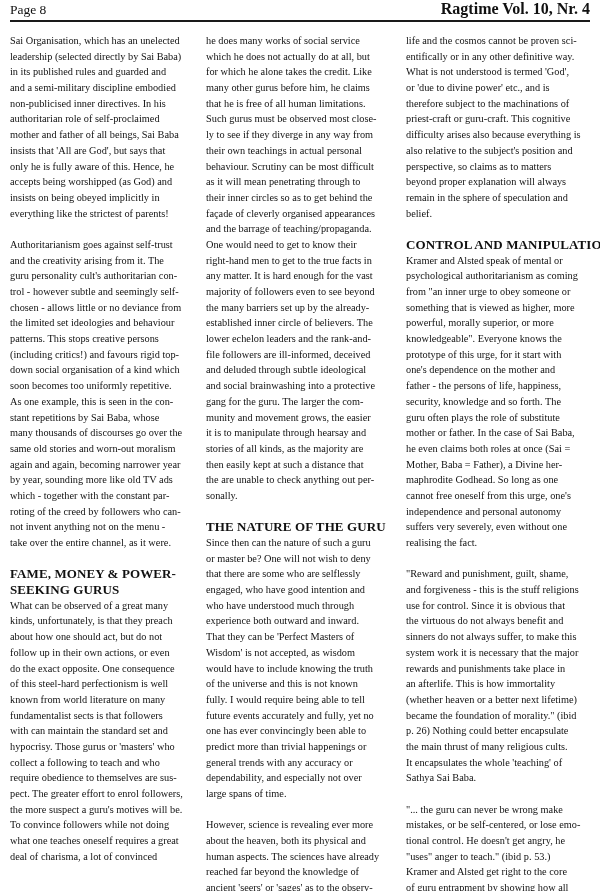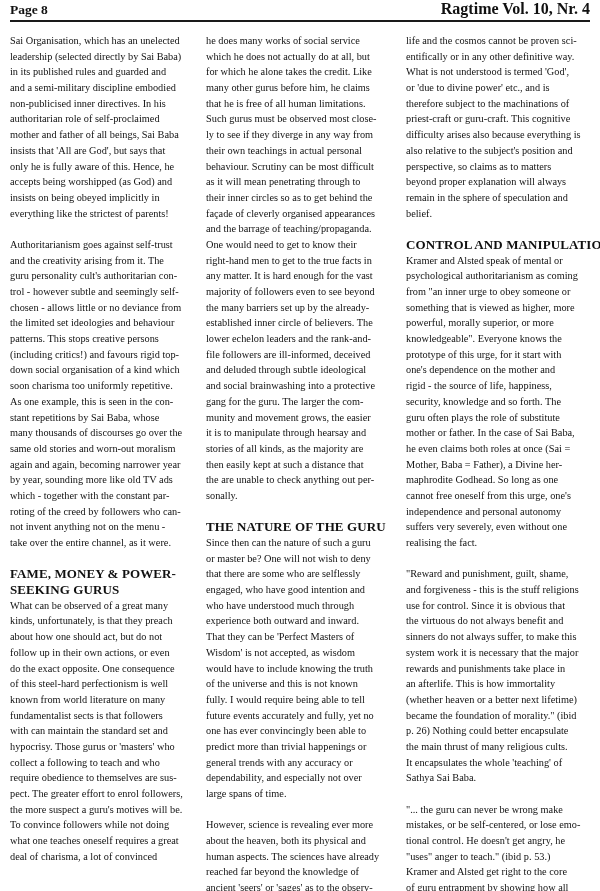--- a/index.html
+++ b/index.html
@@ -5,21 +5,21 @@
   html, body { margin: 0; padding: 0; background: #ffffff; }
   body {
     width: 600px; height: 891px; overflow: hidden; position: relative;
     font-family: "Liberation Serif", "DejaVu Serif", serif;
     color: #111111;
   }
   .header {
     position: absolute; left: 10px; right: 10px; top: 2px; height: 18px;
     border-bottom: 2px solid #1a1a1a;
   }
-  .header .left { position: absolute; left: 0; bottom: 2px; font-size: 13.5px; font-weight: bold; }
+  .header .left { position: absolute; left: 0; bottom: 2px; font-size: 13.5px; font-weight: normal; }
   .header .right { position: absolute; right: 0; bottom: 2px; font-size: 16px; font-weight: bold; }
   .col {
     position: absolute; top: 33px; width: 187px;
     font-size: 10.3px; line-height: 15.7px;
   }
   .col.c1 { left: 10px; }
   .col.c2 { left: 206px; }
   .col.c3 { left: 406px; }
   .line { white-space: nowrap; display: block; height: 15.7px; }
   .gap { height: 15.7px; display: block; }
@@ -52,21 +52,21 @@
     <div class="para">
       <span class="line">Authoritarianism goes against self-trust</span>
       <span class="line">and the creativity arising from it. The</span>
       <span class="line">guru personality cult's authoritarian con-</span>
       <span class="line">trol - however subtle and seemingly self-</span>
       <span class="line">chosen - allows little or no deviance from</span>
       <span class="line">the limited set ideologies and behaviour</span>
       <span class="line">patterns. This stops creative persons</span>
       <span class="line">(including critics!) and favours rigid top-</span>
       <span class="line">down social organisation of a kind which</span>
-      <span class="line">soon charisma too uniformly repetitive.</span>
+      <span class="line">soon becomes too uniformly repetitive.</span>
       <span class="line">As one example, this is seen in the con-</span>
       <span class="line">stant repetitions by Sai Baba, whose</span>
       <span class="line">many thousands of discourses go over the</span>
       <span class="line">same old stories and worn-out moralism</span>
       <span class="line">again and again, becoming narrower year</span>
       <span class="line">by year, sounding more like old TV ads</span>
       <span class="line">which - together with the constant par-</span>
       <span class="line">roting of the creed by followers who can-</span>
       <span class="line">not invent anything not on the menu -</span>
       <span class="line">take over the entire channel, as it were.</span>
@@ -182,21 +182,21 @@
     </div>
     <div class="para">
       <span class="line">Kramer and Alsted speak of mental or</span>
       <span class="line">psychological authoritarianism as coming</span>
       <span class="line">from "an inner urge to obey someone or</span>
       <span class="line">something that is viewed as higher, more</span>
       <span class="line">powerful, morally superior, or more</span>
       <span class="line">knowledgeable". Everyone knows the</span>
       <span class="line">prototype of this urge, for it start  with</span>
       <span class="line">one's dependence on the mother and</span>
-      <span class="line">rigid - the source of life, happiness,</span>
+      <span class="line">father - the persons of life, happiness,</span>
       <span class="line">security, knowledge and so forth. The</span>
       <span class="line">guru often plays the role of substitute</span>
       <span class="line">mother or father. In the case of Sai Baba,</span>
       <span class="line">he even claims both roles at once (Sai =</span>
       <span class="line">Mother, Baba = Father), a Divine her-</span>
       <span class="line">maphrodite Godhead. So long as one</span>
       <span class="line">cannot free oneself from this urge, one's</span>
       <span class="line">independence and personal autonomy</span>
       <span class="line">suffers very severely, even without one</span>
       <span class="line">realising the fact.</span>

